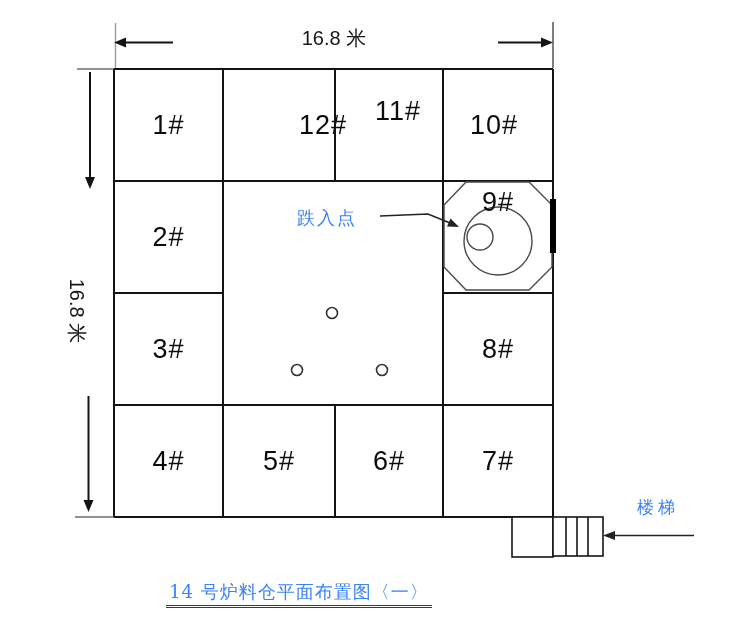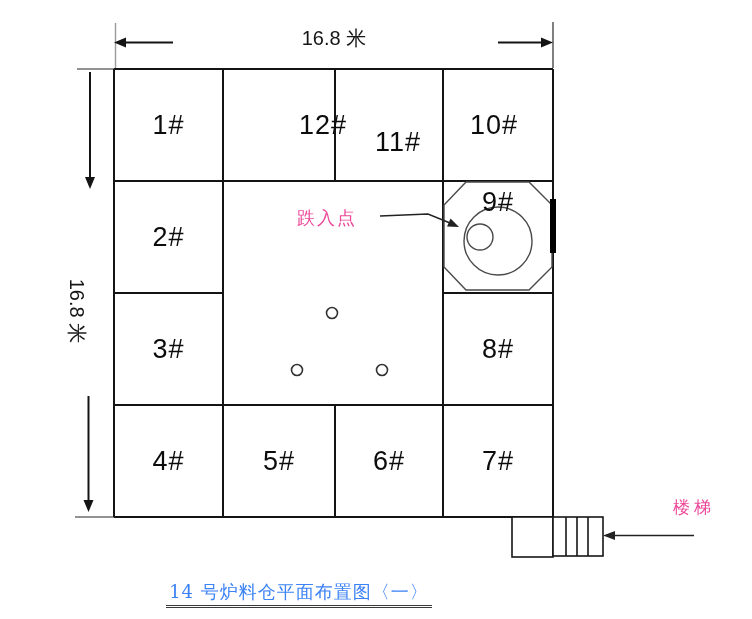--- a/index.html
+++ b/index.html
@@ -24,21 +24,21 @@
   }
   .dim-lbl{
     font-size:20px;
     color:#161616;
   }
   .dim-lbl-left{
     transform:rotate(90deg);
   }
   .cjk{
     font-family:"DejaVu Serif","Liberation Serif",serif;
-    color:#ec4899;
+    color:#3b82f6;
   }
   .drop-lbl{font-size:18px;letter-spacing:2px;}
   .stairs-lbl{font-size:17px;letter-spacing:4px;}
   .caption{
     position:absolute;
     left:166px;top:582px;width:266px;
     text-align:center;
     font-family:"DejaVu Serif","Liberation Serif",serif;
     font-size:18px;line-height:20px;letter-spacing:1px;
     color:#3b82f6;
@@ -117,29 +117,29 @@
       <line x1="612" y1="535.5" x2="694" y2="535.5" stroke="#222222" stroke-width="1.3"></line>
       <polygon points="603,535.5 615,531 615,540" fill="#222222"></polygon>
     </g>
   </svg>
 
   <div class="lbl dim-lbl" style="left:292px;top:25px;width:84px;height:26px;">16.8 米</div>
   <div class="lbl dim-lbl dim-lbl-left" style="left:32px;top:296px;width:90px;height:30px;">16.8 米</div>
 
   <div class="lbl cell-lbl" style="left:114px;top:69px;width:109px;height:112px;">1#</div>
   <div class="lbl cell-lbl" style="left:223px;top:69px;width:112px;height:112px;margin-left:44px;">12#</div>
-  <div class="lbl cell-lbl" style="left:335px;top:86px;width:126px;height:112px;">11#</div>
+  <div class="lbl cell-lbl" style="left:335px;top:55px;width:126px;height:112px;">11#</div>
   <div class="lbl cell-lbl" style="left:443px;top:69px;width:102px;height:112px;border-radius:19px;">10#</div>
   <div class="lbl cell-lbl" style="left:114px;top:181px;width:109px;height:112px;">2#</div>
   <div class="lbl cell-lbl" style="left:443px;top:186px;width:110px;height:32px;">9#</div>
   <div class="lbl cell-lbl" style="left:114px;top:293px;width:109px;height:112px;">3#</div>
   <div class="lbl cell-lbl" style="left:443px;top:293px;width:110px;height:112px;">8#</div>
   <div class="lbl cell-lbl" style="left:114px;top:405px;width:109px;height:112px;">4#</div>
   <div class="lbl cell-lbl" style="left:223px;top:405px;width:112px;height:112px;">5#</div>
   <div class="lbl cell-lbl" style="left:335px;top:405px;width:108px;height:112px;">6#</div>
   <div class="lbl cell-lbl" style="left:443px;top:405px;width:110px;height:112px;">7#</div>
 
   <div class="lbl cjk drop-lbl" style="left:290px;top:206px;width:74px;height:24px;">跌入点</div>
-  <div class="lbl cjk stairs-lbl" style="left:629px;top:496px;width:58px;height:22px;margin-left:36px;">楼梯</div>
+  <div class="lbl cjk stairs-lbl" style="left:629px;top:496px;width:58px;height:22px;">楼梯</div>
 
   <div class="caption">14 号炉料仓平面布置图〈一〉</div>
 
 </div>
 
 </body></html>

